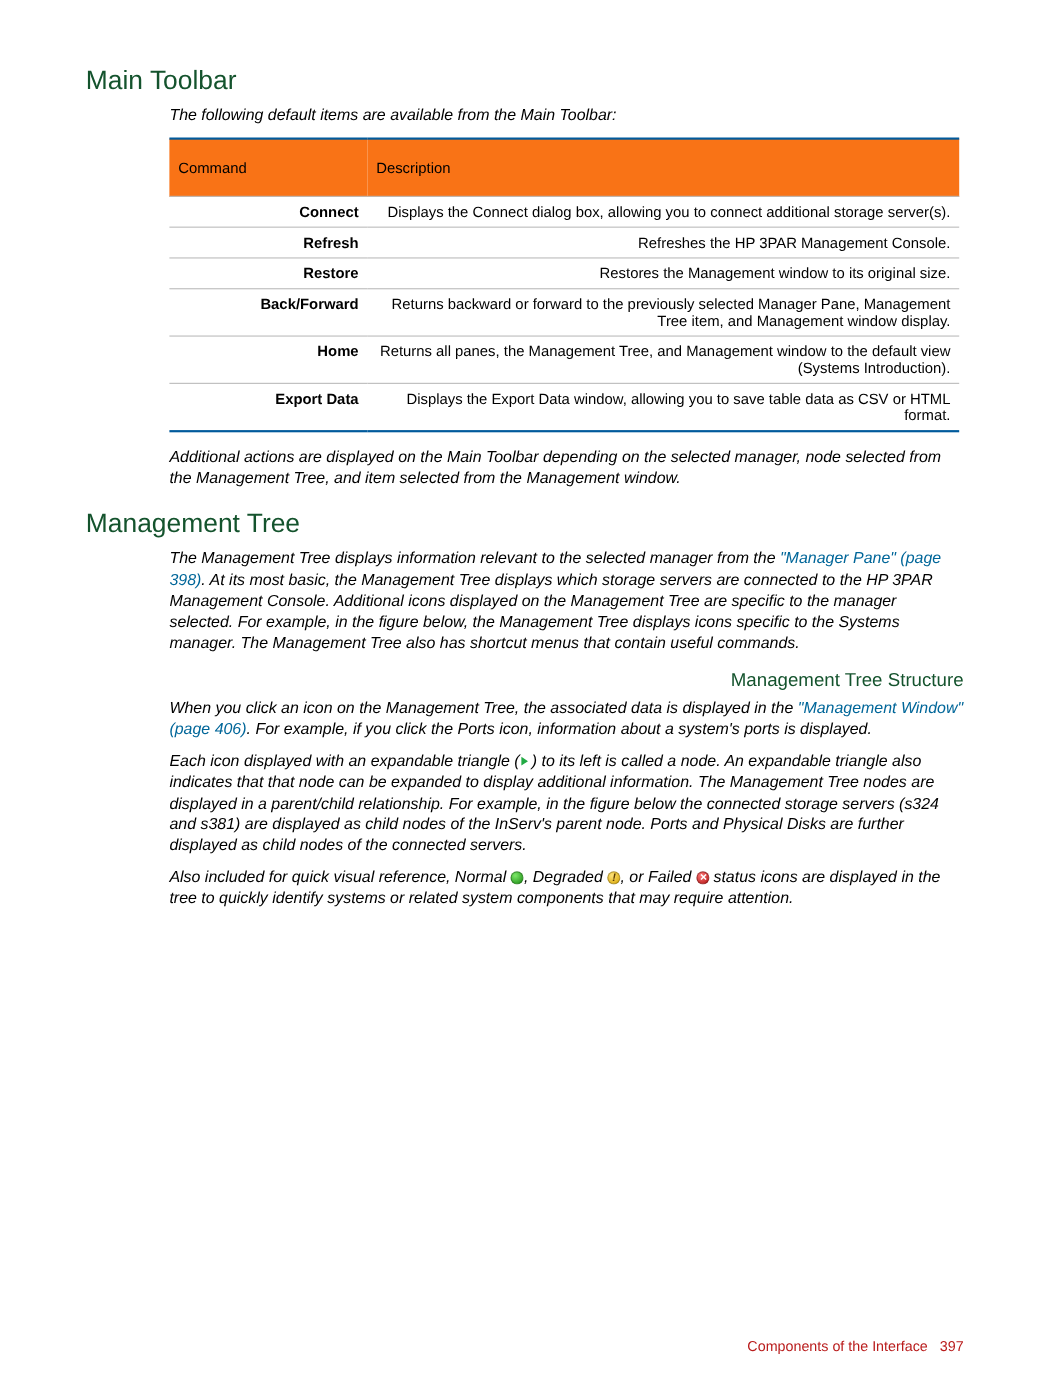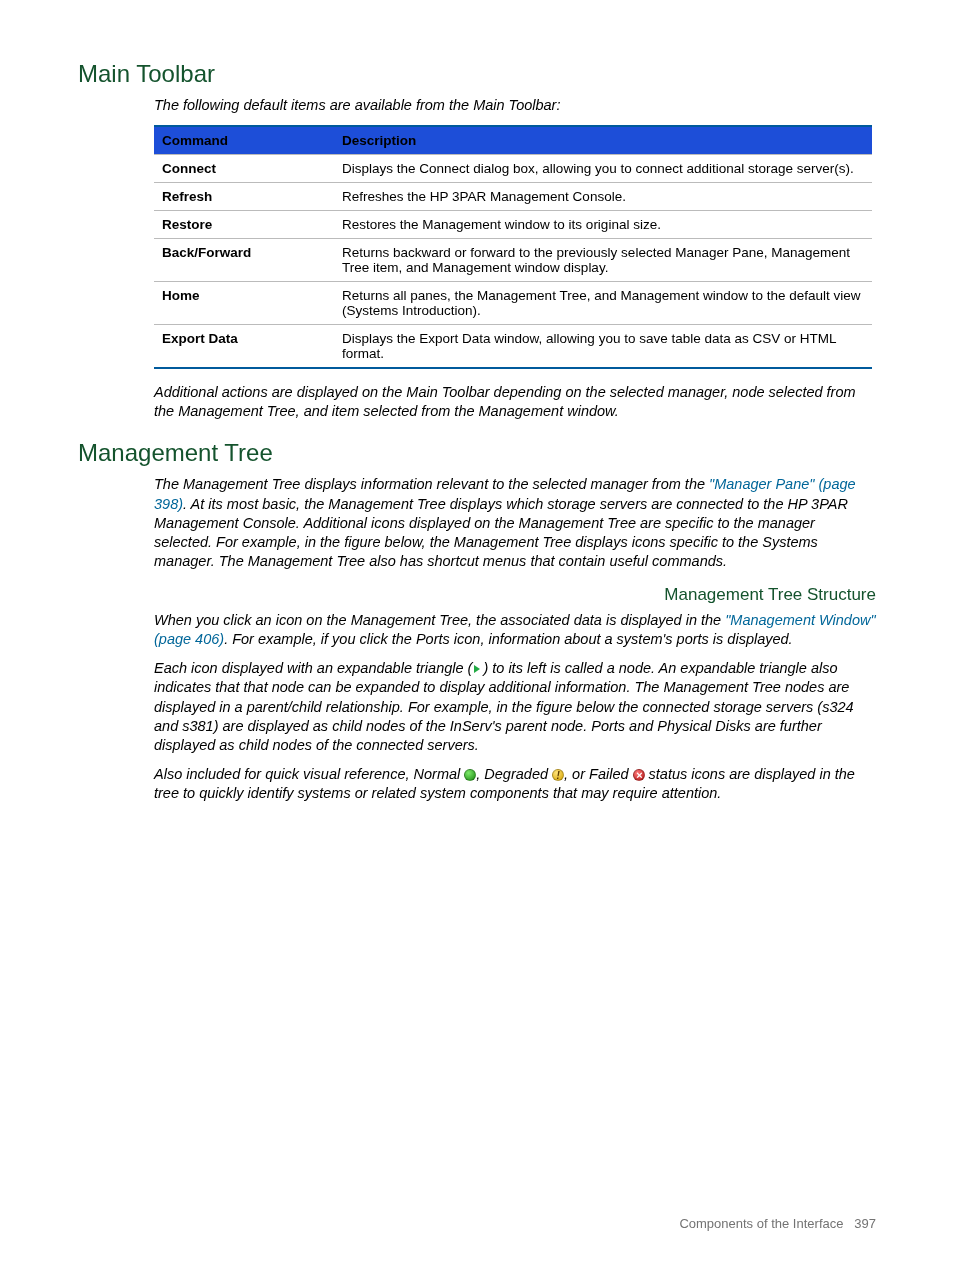--- a/index.html
+++ b/index.html
@@ -42,30 +42,31 @@
     text-decoration: none;
   }
   table.doc {
     border-collapse: collapse;
     margin: 10px 0 14px 76px;
     width: 718px;
     font-size: 13.5px;
   }
   table.doc th {
     text-align: left;
-    font-weight: bold;
-    padding: 6px 8px;
+    font-weight: normal;
+    padding: 18px 8px;
     border-top: 2px solid #005a9c;
     border-bottom: 1px solid #bbb;
-    background: #1d4ed8;
+    background: #f97316;
   }
   table.doc td {
     padding: 6px 8px;
     border-bottom: 1px solid #bbb;
     vertical-align: top;
+    text-align: right;
   }
   table.doc tr:last-child td {
     border-bottom: 2px solid #005a9c;
   }
   table.doc td.cmd {
     font-weight: bold;
     width: 180px;
   }
   .expand-tri {
     display: inline-block;
@@ -106,21 +107,21 @@
     left: 2.5px; top: -2px;
     font-size: 11px;
     font-weight: bold;
     color: #fff;
   }
   .footer {
     position: absolute;
     bottom: 40px;
     right: 78px;
     font-size: 13px;
-    color: #737373;
+    color: #b91c1c;
   }
 </style>
 </head>
 <body>
 
 <div class="page">
 
   <h2 class="section">Main Toolbar</h2>
   <p class="body">The following default items are available from the Main Toolbar:</p>
 

